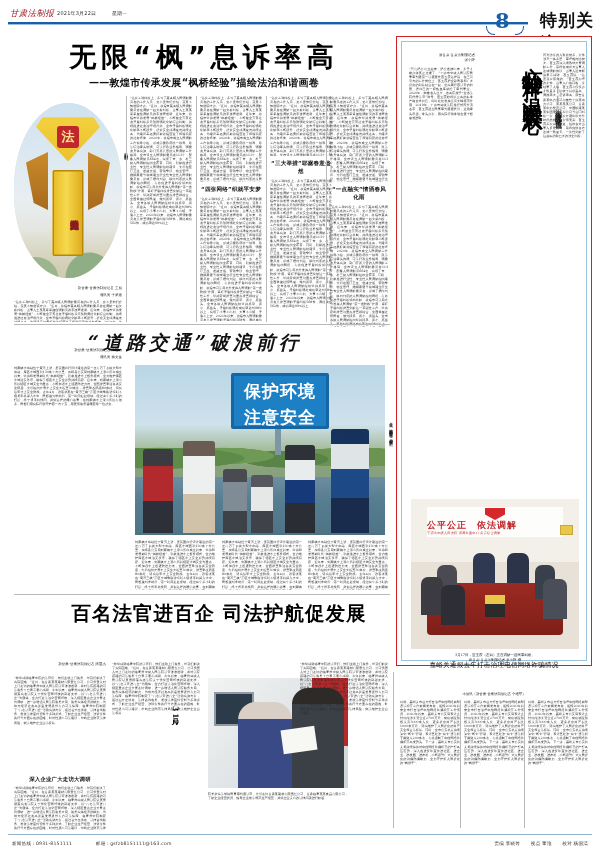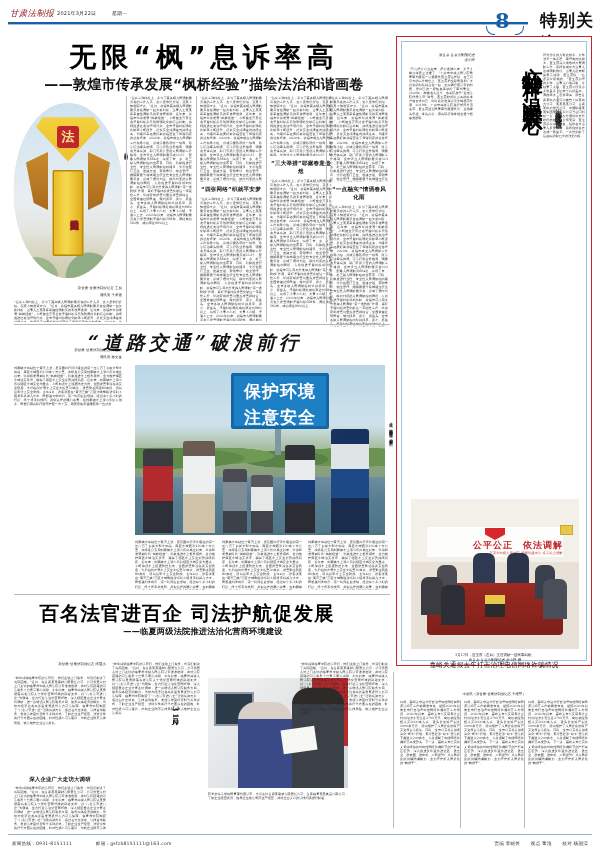--- a/index.html
+++ b/index.html
@@ -73,21 +73,21 @@
     position:absolute; left:18px; top:42px; width:372px;
     text-align:center;
     font-family:"DejaVu Sans","Liberation Sans",sans-serif;
     font-weight:700; font-size:27px; color:#000;
     letter-spacing:5px; line-height:30px;
   }
   .hl1-sub {
     position:absolute; left:18px; top:76px; width:372px;
     text-align:center;
     font-family:"DejaVu Sans","Liberation Sans",sans-serif;
-    font-weight:700; font-size:14px; color:#111; letter-spacing:.3px;
+    font-weight:700; font-size:10px; color:#111; letter-spacing:.3px;
   }
 
   
   .park-photo {
     position:absolute; left:14px; top:103px; width:108px; height:175px;
     border-radius:52% / 50%;
     overflow:hidden;
     background:linear-gradient(160deg,#d8e6ef 0%,#cfe0ec 40%,#e8dfc8 100%);
   }
   .park-sky { position:absolute; inset:0; background:linear-gradient(180deg,#cfe2ef,#e8eef2 55%,#ddd9c4); }
@@ -173,21 +173,21 @@
   .water-caption-v {
     position:absolute; left:388px; top:420px;
     writing-mode:vertical-rl;
     font-family:"DejaVu Serif","Liberation Serif",serif;
     font-size:3.6px; color:#222; letter-spacing:.4px; height:110px;
     line-height:6px;
   }
 
   
   .hl3 {
-    position:absolute; left:0; top:600px; width:374px;
+    position:absolute; left:32px; top:600px; width:374px;
     text-align:center;
     font-family:"DejaVu Serif","Liberation Serif",serif;
     font-weight:700; font-size:19.5px; color:#000; letter-spacing:1px;
   }
   .hl3-sub {
     position:absolute; left:16px; top:626px; width:374px;
     text-align:center;
     font-family:"DejaVu Sans","Liberation Sans",sans-serif;
     font-weight:700; font-size:8.2px; color:#111; letter-spacing:.2px;
   }
@@ -240,21 +240,21 @@
   .fb-col-c { position:absolute; left:146px; top:16px; width:42px; height:430px; }
 
   
   .med-photo {
     position:absolute; left:14px; top:462px; width:168px; height:150px;
     overflow:hidden; background:#efe9e2;
   }
   .med-wall { position:absolute; inset:0; background:linear-gradient(180deg,#f3efe9 0 42%,#e7e1d8 42%); }
   .med-banner {
     position:absolute; left:16px; top:8px; width:136px; height:30px;
-    background:#fdfdfb; text-align:right;margin-top:20px;
+    background:#fdfdfb; text-align:left;
   }
   .med-banner-main {
     font-family:"DejaVu Serif","Liberation Serif",serif;
     font-weight:700; font-size:9px; color:#c0272d; letter-spacing:1px; line-height:12px;
   }
   .med-shield {
     position:absolute; left:50%; top:1px; transform:translateX(-50%);
     width:20px; height:12px; background:#d7272c;
     clip-path:polygon(0 0,100% 0,100% 55%,50% 100%,0 55%);
   }
@@ -409,21 +409,20 @@
     <div class="byline">通讯员 魏文金</div>
   </div>
   <div class="col body-text" style="left:14px; top:366px; width:108px; height:224px;">刘家峡水电站位于黄河上游，是我国自行设计建造的第一座百万千瓦级大型水电站，库区水域面积130余平方公里。永靖县公安局刘家峡水上派出所自成立以来，坚持和发展新时代“枫桥经验”，积极推进水上警务模式，全力维护库区水域治安秩序，确保了辖区水上安全形势持续稳定。近年来，刘家峡水上派出所以辖区水域安全为重点，不断加强水上巡逻防控力度，全面排查整治各类安全隐患，先后组织开展水上安全大检查30余次，排查整改隐患80余处，切实筑牢水上安全防线。去年4月，游客张某在“黄河三峡”景区水域乘船游玩时不慎将手机掉入水中，民警接到求助后，第一时间赶赴现场，经过两个多小时的打捞，终于将手机找回。类似这样的暖心故事，在刘家峡水上派出所还有很多。民警们用实际行动守护着一方平安，用真情服务温暖着每一位群众。</div>
   <div class="col body-text" style="left:135px; top:540px; width:80px; height:50px;">刘家峡水电站位于黄河上游，是我国自行设计建造的第一座百万千瓦级大型水电站，库区水域面积130余平方公里。永靖县公安局刘家峡水上派出所自成立以来，坚持和发展新时代“枫桥经验”，积极推进水上警务模式，全力维护库区水域治安秩序，确保了辖区水上安全形势持续稳定。近年来，刘家峡水上派出所以辖区水域安全为重点，不断加强水上巡逻防控力度，全面排查整治各类安全隐患，先后组织开展水上安全大检查30余次，排查整改隐患80余处，切实筑牢水上安全防线。去年4月，游客张某在“黄河三峡”景区水域乘船游玩时不慎将手机掉入水中，民警接到求助后，第一时间赶赴现场，经过两个多小时的打捞，终于将手机找回。类似这样的暖心故事，在刘家峡水上派出所还有很多。民警们用实际行动守护着一方平安，用真情服务温暖着每一位群众。</div>
   <div class="col body-text" style="left:222px; top:540px; width:80px; height:50px;">刘家峡水电站位于黄河上游，是我国自行设计建造的第一座百万千瓦级大型水电站，库区水域面积130余平方公里。永靖县公安局刘家峡水上派出所自成立以来，坚持和发展新时代“枫桥经验”，积极推进水上警务模式，全力维护库区水域治安秩序，确保了辖区水上安全形势持续稳定。近年来，刘家峡水上派出所以辖区水域安全为重点，不断加强水上巡逻防控力度，全面排查整治各类安全隐患，先后组织开展水上安全大检查30余次，排查整改隐患80余处，切实筑牢水上安全防线。去年4月，游客张某在“黄河三峡”景区水域乘船游玩时不慎将手机掉入水中，民警接到求助后，第一时间赶赴现场，经过两个多小时的打捞，终于将手机找回。类似这样的暖心故事，在刘家峡水上派出所还有很多。民警们用实际行动守护着一方平安，用真情服务温暖着每一位群众。</div>
   <div class="col body-text" style="left:308px; top:540px; width:80px; height:50px;">刘家峡水电站位于黄河上游，是我国自行设计建造的第一座百万千瓦级大型水电站，库区水域面积130余平方公里。永靖县公安局刘家峡水上派出所自成立以来，坚持和发展新时代“枫桥经验”，积极推进水上警务模式，全力维护库区水域治安秩序，确保了辖区水上安全形势持续稳定。近年来，刘家峡水上派出所以辖区水域安全为重点，不断加强水上巡逻防控力度，全面排查整治各类安全隐患，先后组织开展水上安全大检查30余次，排查整改隐患80余处，切实筑牢水上安全防线。去年4月，游客张某在“黄河三峡”景区水域乘船游玩时不慎将手机掉入水中，民警接到求助后，第一时间赶赴现场，经过两个多小时的打捞，终于将手机找回。类似这样的暖心故事，在刘家峡水上派出所还有很多。民警们用实际行动守护着一方平安，用真情服务温暖着每一位群众。</div>
 
   <div class="hrule" style="left:14px; top:594px; width:376px;"></div>
 
   <div class="hl3">百名法官进百企 司法护航促发展</div>
-  <div class="hl3-sub">——临夏两级法院推进法治化营商环境建设</div>
 
   <div class="ent-photo">
     <div class="ent-bg"></div>
     <div class="ent-red"></div>
     <div class="ent-monitor"></div>
     <div class="ent-p1"></div>
     <div class="ent-p2"></div>
     <div class="ent-paper"></div>
   </div>
   <div class="ent-date">3月12</div>

